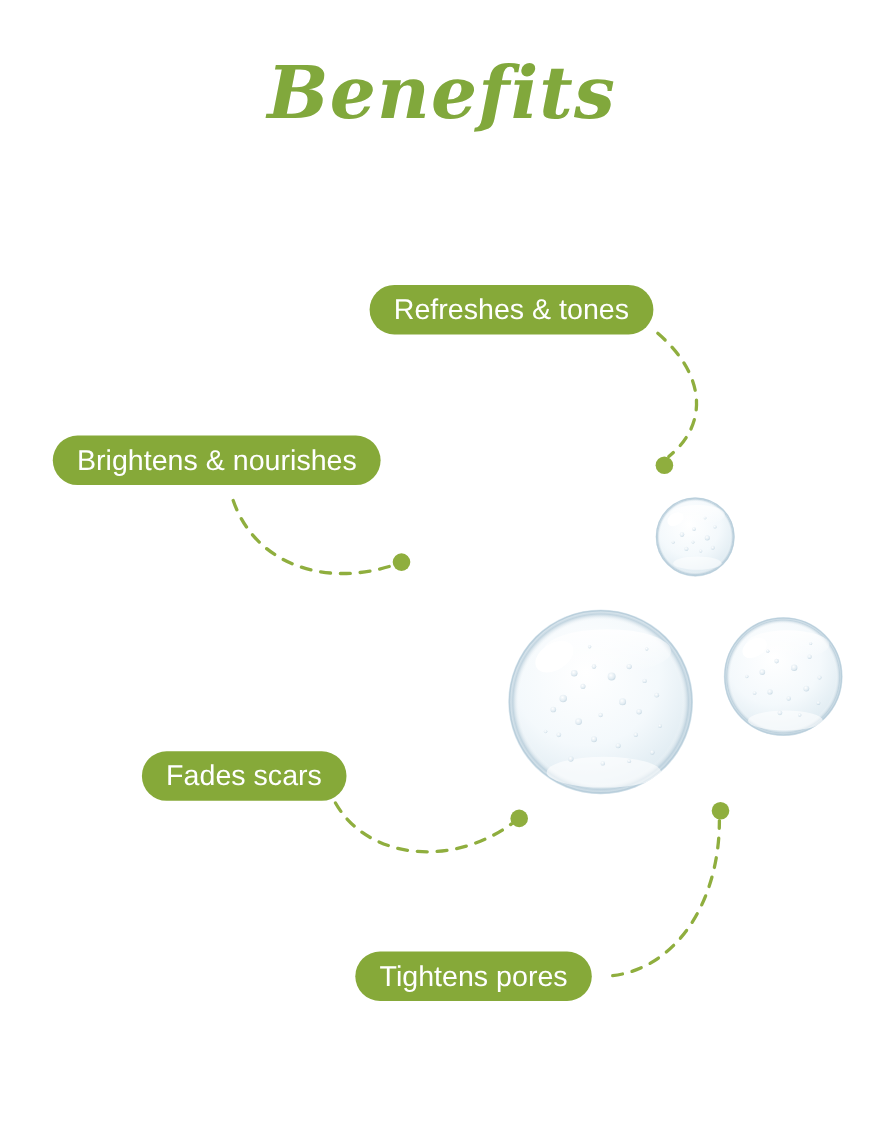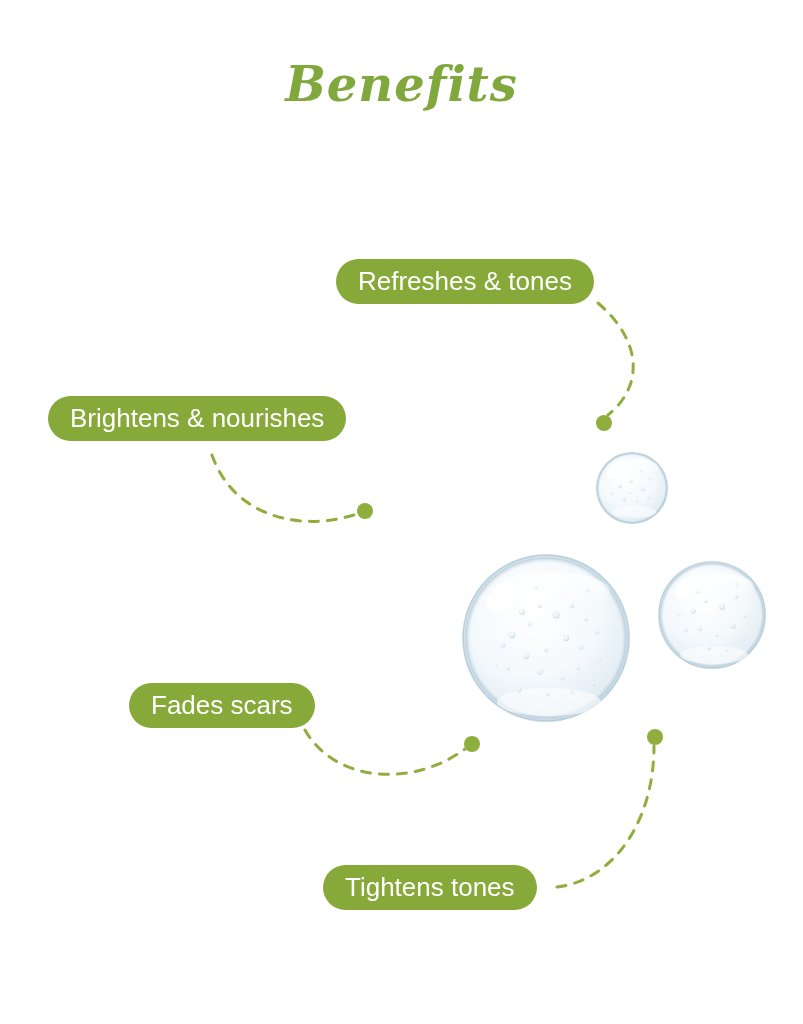--- a/index.html
+++ b/index.html
@@ -26,21 +26,21 @@
   
   #title {
     position: absolute;
     left: 0;
     top: 48px;
     width: 803px;
     text-align: center;
     font-family: "DejaVu Serif", serif;
     font-style: italic;
     font-weight: 700;
-    font-size: 48px;
+    font-size: 66px;
     line-height: 72px;
     letter-spacing: 1px;
     color: #81a83c;
     user-select: none;
   }
 
   
   .pill {
     position: absolute;
     display: flex;
@@ -239,16 +239,16 @@
 
   <div class="pill" id="pill-fades">
     <span>Fades scars</span>
   </div>
 
   <div class="pill" id="pill-brightens">
     <span>Brightens &amp; nourishes</span>
   </div>
 
   <div class="pill" id="pill-tightens">
-    <span>Tightens tones</span>
+    <span>Tightens pores</span>
   </div>
 
 </div>
 
 </body></html>

